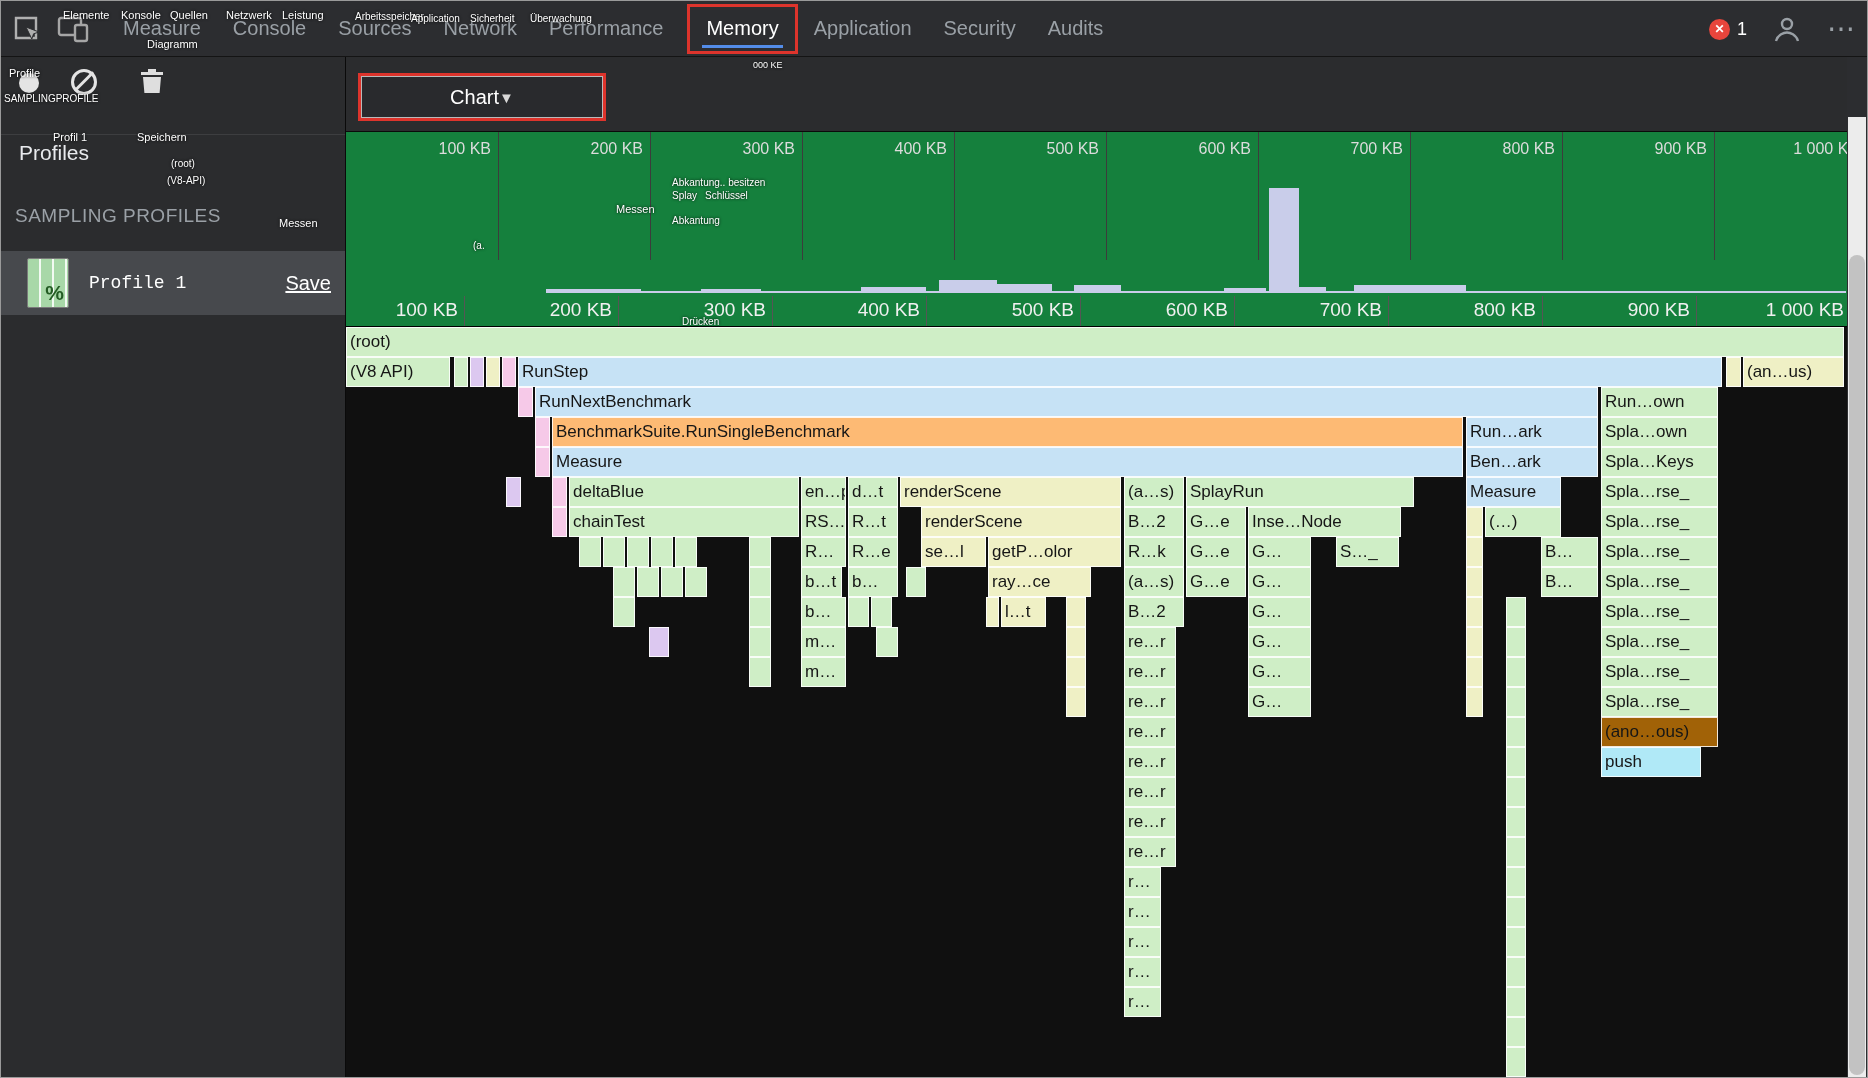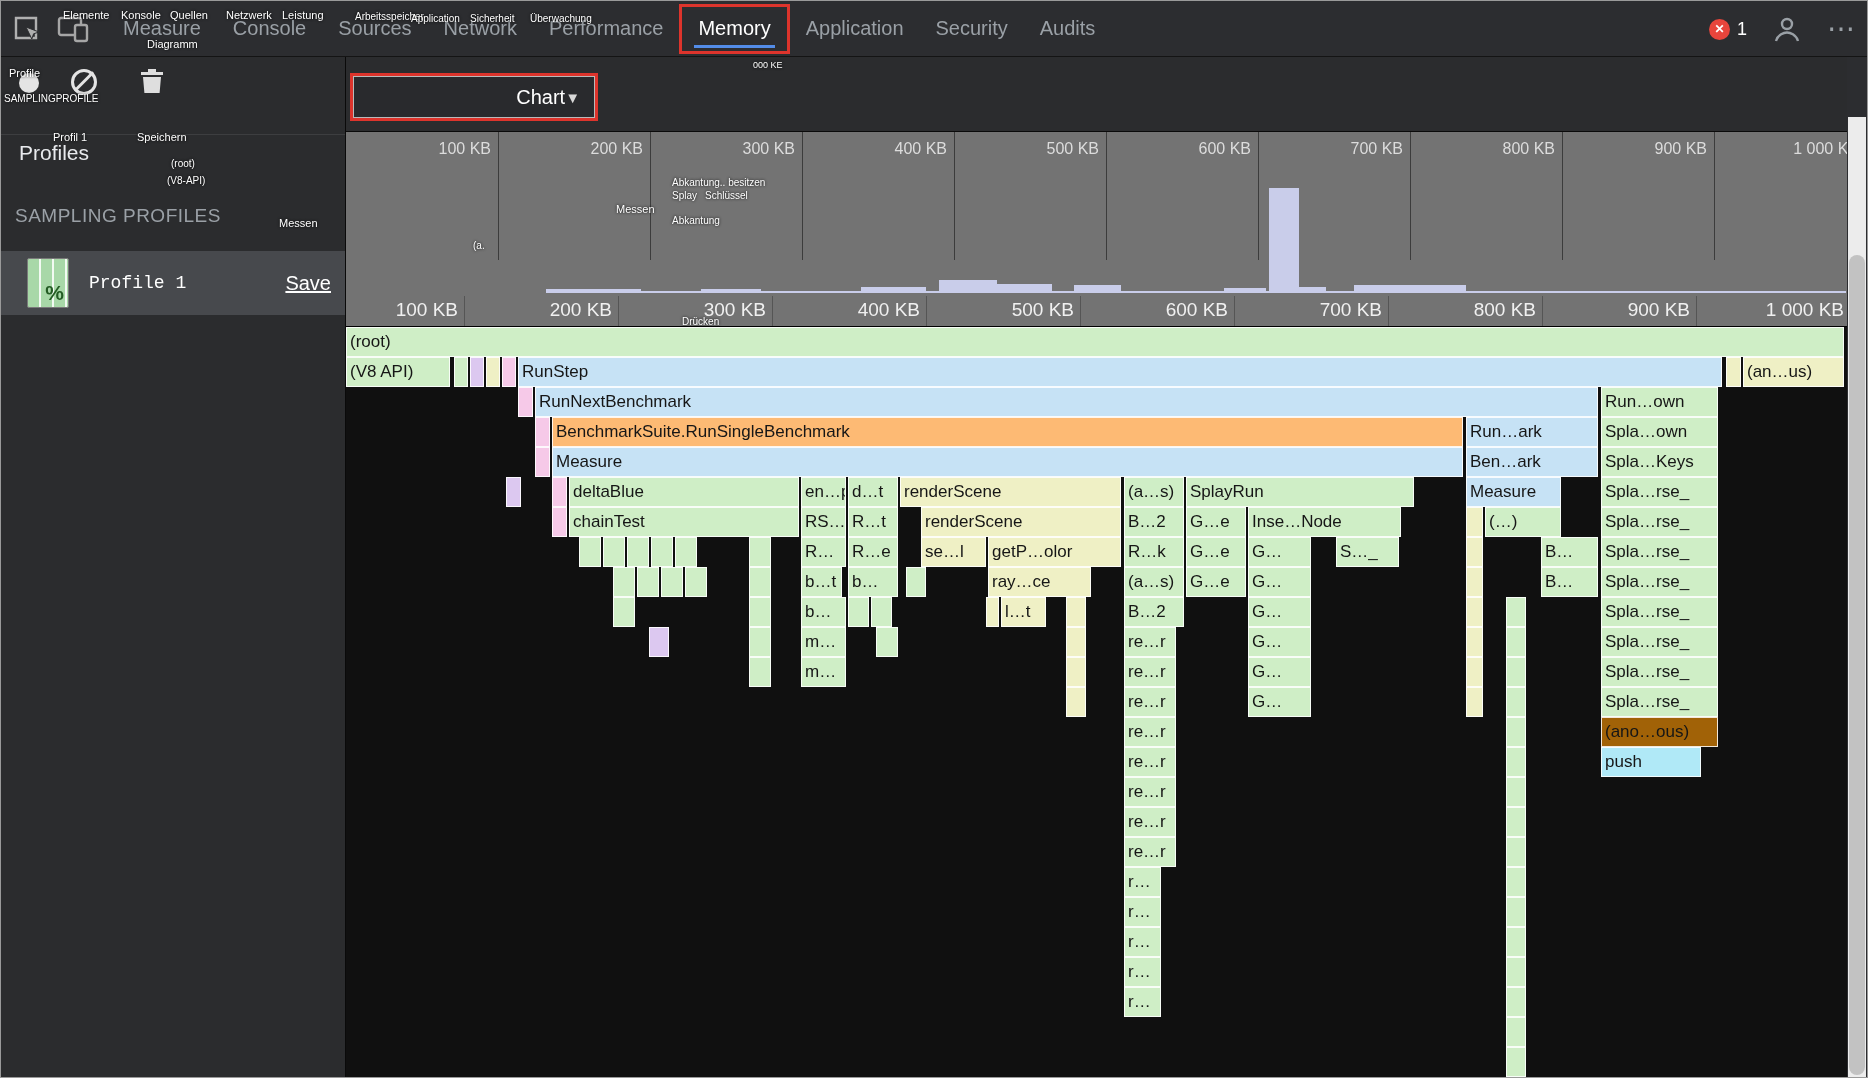--- a/index.html
+++ b/index.html
@@ -9,21 +9,21 @@
     background:#1e1e1e; color:#e8e8e8;
     border:1px solid #9a9a9a; overflow:hidden; position:relative;
   }
   
   .topbar { height:56px; background:#2c2d30; display:flex; align-items:center; border-bottom:1px solid #141414; position:relative; }
   .icon-btn { width:40px; height:40px; display:flex; align-items:center; justify-content:center; margin-left:6px; cursor:pointer; }
   .tab-strip { display:flex; align-items:stretch; height:56px; margin-left:14px; }
   .tab { padding:0 16px; font-size:20px; color:#9aa0a6; display:flex; align-items:center; cursor:pointer; position:relative; white-space:nowrap; }
   .tab.selected { color:#fff; }
   .tab.selected::after { content:""; position:absolute; left:12px; right:12px; bottom:3px; height:3px; background:#538ce8; }
-  .red-box { border:3px solid #dd342c; }
+  .red-box { border:3px solid #dd342c;margin-left:8px; }
   .tab-box { display:flex; align-items:stretch; height:50px; align-self:center; }
   .topbar-right { position:absolute; right:12px; top:0; height:56px; display:flex; align-items:center; gap:20px; }
   .err-badge { display:flex; align-items:center; gap:7px; cursor:pointer; }
   .err-circle { width:21px; height:21px; border-radius:50%; background:#e8453c; color:#fff; font-size:12px; display:flex; align-items:center; justify-content:center; font-weight:bold; }
   .err-count { color:#fff; font-size:18px; }
   .dots { color:#9aa0a6; font-size:28px; line-height:20px; cursor:pointer; }
   
   .content { display:flex; height:1020px; }
   
   .sidebar { width:345px; background:#2b2c2e; border-right:1px solid #0a0a0a; position:relative; flex:none; }
@@ -37,23 +37,23 @@
   .profile-item { position:absolute; left:0; right:0; top:194px; height:64px; background:#47494d; display:flex; align-items:center; cursor:pointer; }
   .p-icon { width:42px; height:50px; margin-left:26px; background:#fafafa; border:1px solid #7a7a7a; border-radius:2px; position:relative; flex:none;
             background-image:repeating-linear-gradient(90deg,#a8d8a8 0 11px,#f2faf2 11px 13px), repeating-linear-gradient(0deg,rgba(160,210,160,.55) 0 10px,rgba(255,255,255,.9) 10px 12px); }
   .p-pct { position:absolute; inset:0; display:flex; align-items:flex-end; justify-content:flex-end; padding:2px 4px; font-size:21px; font-weight:bold; color:#245c24; }
   .profile-name { margin-left:20px; font-size:18px; color:#fff;font-family:Liberation Mono, monospace; }
   .save-link { position:absolute; right:14px; font-size:20px; color:#fff; text-decoration:underline; cursor:pointer; }
   
   .main { flex:1; display:flex; flex-direction:column; background:#2b2c2e; min-width:0; position:relative; }
   .main-toolbar { height:75px; position:relative; border-bottom:1px solid #0a0a0a; flex:none; }
   .select-annot { position:absolute; left:4px; top:16px; width:248px; height:48px; border:3px solid #dd342c; display:flex; }
-  .mode-select { flex:1; background:#292a2d; border:1px solid #b9b9b9; color:#fff; font-size:20px; display:flex; align-items:center; justify-content:flex-end; padding:0 14px; cursor:pointer; }
+  .mode-select { flex:1; background:#292a2d; border:1px solid #b9b9b9; color:#fff; font-size:20px; display:flex; align-items:center; justify-content:center; padding:0 14px; cursor:pointer; }
   .caret { color:#d8d8d8; font-size:15px; }
-  .overview { height:195px; background:#737373; position:relative; border-bottom:1px solid #000; overflow:hidden; flex:none; cursor:col-resize; }
+  .overview { height:195px; background:#15803d; position:relative; border-bottom:1px solid #000; overflow:hidden; flex:none; cursor:col-resize; }
   .rl-top { position:absolute; top:8px; width:130px; text-align:right; font-size:16px; color:#dcdcdc; }
   .gridline { position:absolute; top:0; height:128px; width:1px; background:#3c3c3c; }
   .rl-bot { position:absolute; bottom:5px; width:90px; text-align:right; font-size:19px; color:#f0f0f0; }
   .tick { position:absolute; bottom:0; height:30px; width:1px; background:#555; }
   .hbar { position:absolute; bottom:33px; background:#c9cdea; }
   .flame { flex:1; position:relative; background:#101010; overflow:hidden; }
   .fc { position:absolute; height:30px; border:1px solid rgba(255,255,255,.85); font-size:17px; line-height:27px; color:#161616; padding:0 3px; overflow:hidden; white-space:nowrap; cursor:pointer; }
   
   .scroll-col { width:20px; flex:none; background:#2c2d30; position:relative; }
   .scroll-track { position:absolute; left:1px; right:1px; top:60px; bottom:0; background:#ececec; }

